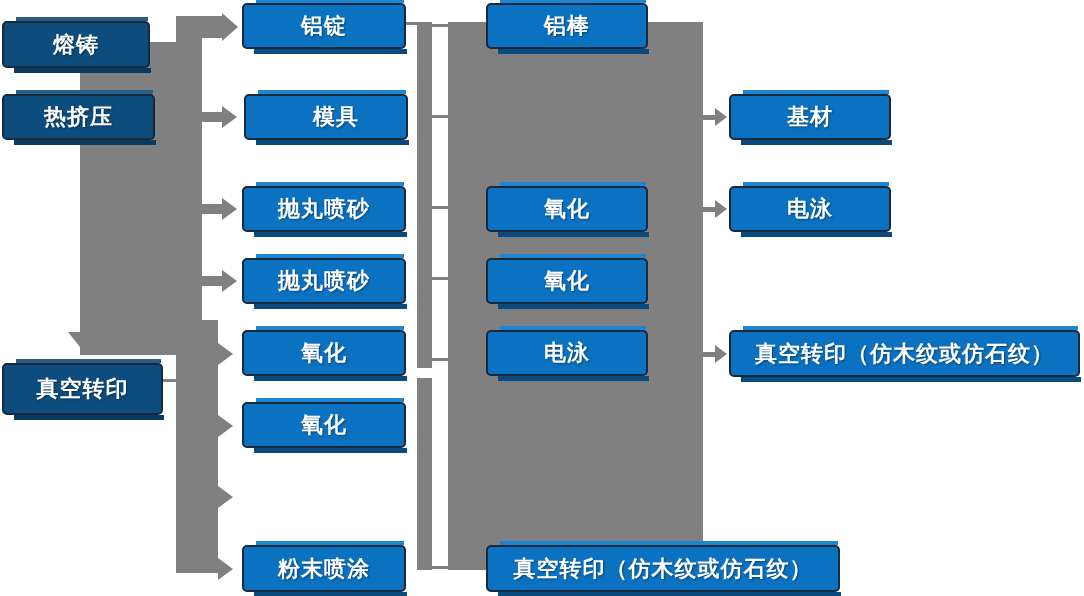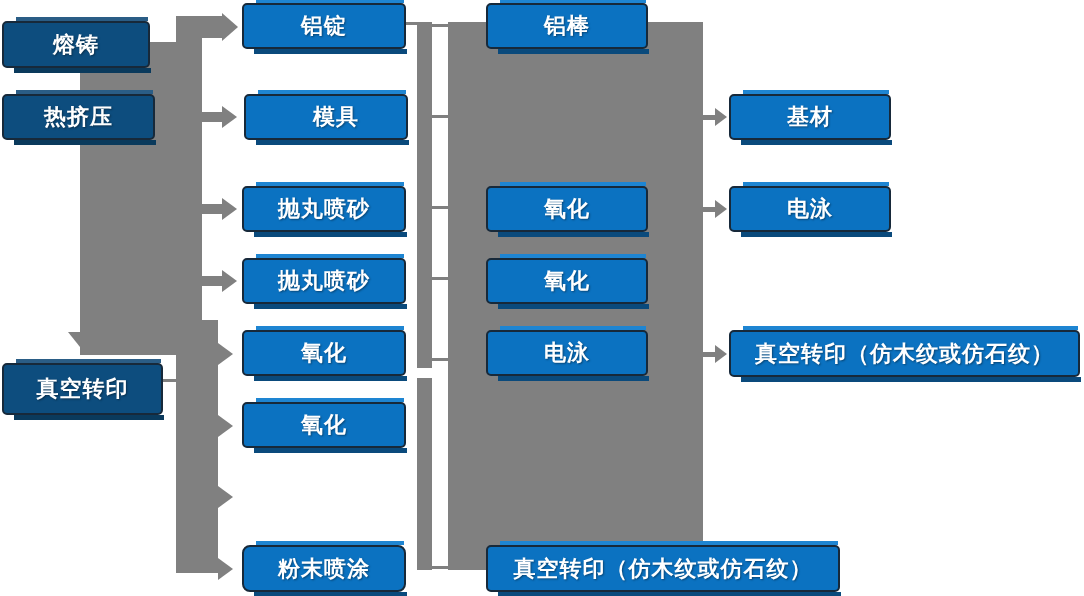--- a/index.html
+++ b/index.html
@@ -86,21 +86,21 @@
   <div class="node dark" style="left:2px;top:21px;width:148px;height:47px;">熔铸</div>
   <div class="node dark" style="left:2px;top:94px;width:153px;height:46px;">热挤压</div>
   <div class="node dark" style="left:2px;top:363px;width:161px;height:52px;">真空转印</div>
 
   <div class="node" style="left:242px;top:3px;width:164px;height:46px;font-family:Liberation Serif, serif;">铝锭</div>
   <div class="node" style="left:244px;top:94px;width:164px;height:46px;padding-left:20px;">模具</div>
   <div class="node" style="left:242px;top:186px;width:164px;height:46px;">抛丸喷砂</div>
   <div class="node" style="left:242px;top:258px;width:164px;height:46px;">抛丸喷砂</div>
   <div class="node" style="left:242px;top:330px;width:164px;height:46px;">氧化</div>
   <div class="node" style="left:242px;top:402px;width:164px;height:46px;">氧化</div>
-  <div class="node" style="left:242px;top:545px;width:164px;height:47px;border-radius:8px;">粉末喷涂</div>
+  <div class="node" style="left:242px;top:545px;width:164px;height:47px;">粉末喷涂</div>
 
   <div class="node" style="left:486px;top:3px;width:162px;height:46px;">铝棒</div>
   <div class="node" style="left:486px;top:186px;width:162px;height:46px;">氧化</div>
   <div class="node" style="left:486px;top:258px;width:162px;height:46px;">氧化</div>
   <div class="node" style="left:486px;top:330px;width:162px;height:46px;">电泳</div>
   <div class="node" style="left:486px;top:545px;width:354px;height:47px;">真空转印（仿木纹或仿石纹）</div>
 
   <div class="node" style="left:729px;top:94px;width:162px;height:46px;">基材</div>
   <div class="node" style="left:729px;top:186px;width:162px;height:46px;">电泳</div>
   <div class="node" style="left:729px;top:330px;width:351px;height:47px;">真空转印（仿木纹或仿石纹）</div>

